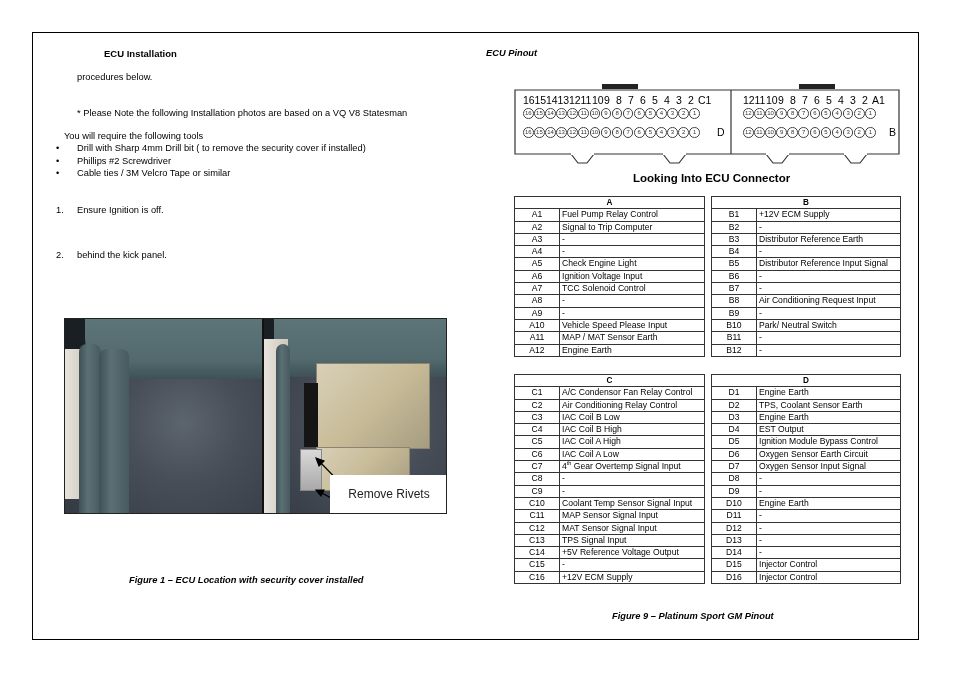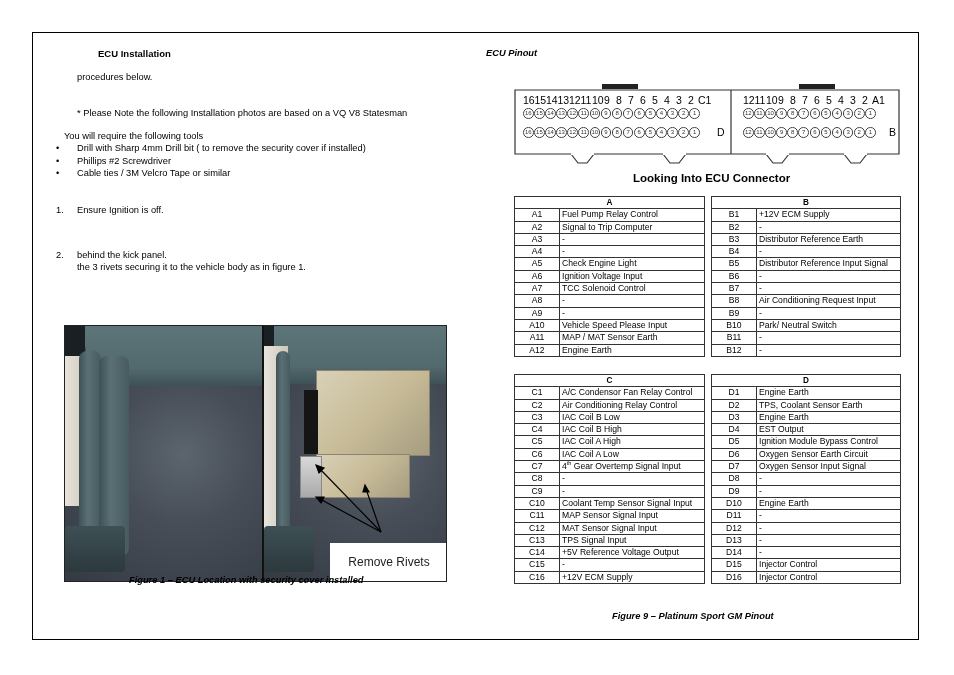--- a/index.html
+++ b/index.html
@@ -10,21 +10,21 @@
   .abs { position:absolute; }
   .heading { font-weight:bold; font-size:9.5px; }
   .para { font-size:9.3px; line-height:12.3px; }
   .bullet-list { list-style:none; margin:0; padding:0; }
   .bullet-list li { position:relative; font-size:9.3px; line-height:12.5px; padding-left:0; }
   .bullet { position:absolute; left:-21px; top:0; }
   .num { position:absolute; left:-21px; top:0; }
   .caption { font-weight:bold; font-style:italic; font-size:9.3px; }
 
   
-  .photos { position:absolute; left:64px; top:325px; width:383px; height:257px;
+  .photos { position:absolute; left:64px; top:318px; width:383px; height:196px;
             border:1px solid #222; box-sizing:border-box; background:#1a1f24; overflow:hidden; }
   .photo { position:absolute; top:0; height:100%; overflow:hidden; }
   .photo-left { left:0; width:197px; }
   .photo-right { left:199px; width:184px; }
   .divider-v { position:absolute; left:197px; top:0; width:2px; height:100%; background:#111; }
   .dash { position:absolute; left:0; top:0; width:100%; height:58px;
           background:linear-gradient(180deg,#5d7479 0%,#52696d 70%,#3e5156 100%); }
   .carpet { position:absolute; left:0; top:44px; width:100%; height:calc(100% - 44px);
             background:
               radial-gradient(circle at 60% 40%, #5c646e 0%, #474e58 40%, #343a42 100%); }
@@ -57,21 +57,21 @@
   table.pinout th { font-weight:bold; font-size:8.2px; text-align:center; }
   table.pinout td.pin-id { text-align:center; width:40px; }
   table.pinout td.func { text-align:left; }
   sup { font-size:5.5px; line-height:0; }
 </style>
 </head>
 <body>
 
 <div class="page-border"></div>
 
-<div class="abs heading" style="left:71px;top:48px;padding-left:27px;">ECU Installation</div>
+<div class="abs heading" style="left:77px;top:48px;padding-left:27px;">ECU Installation</div>
 
 <div class="abs para" style="left:77px;top:71px;">
   <div>procedures below.</div>
 </div>
 
 <div class="abs para" style="left:77px;top:107px;">* Please Note the following Installation photos are based on a VQ V8 Statesman</div>
 
 <div class="abs para" style="left:64px;top:130px;">You will require the following tools</div>
 
 <ul class="abs bullet-list" style="left:77px;top:142px;">
@@ -81,21 +81,20 @@
 </ul>
 
 <div class="abs para" style="left:77px;top:204px;">
   <span class="num">1.</span>
   <div>Ensure Ignition is off.</div>
 </div>
 
 <div class="abs para" style="left:77px;top:249px;">
   <span class="num">2.</span>
   <div>behind the kick panel.</div>
-  <div>the 3 rivets securing it to the vehicle body as in figure 1.</div>
 </div>
 
 <div class="photos">
   <div class="photo photo-left">
     <div class="carpet"></div>
     <div class="dash" style="left:20px;width:calc(100% - 20px);height:60px;border-bottom-left-radius:40px;"></div>
     <div class="door-white" style="height:150px;top:30px;"></div>
     <div class="pillar" style="left:14px;top:25px;width:22px;height:190px;"></div>
     <div class="pillar" style="left:34px;top:30px;width:30px;height:200px;"></div>
     <div class="sill" style="left:0;top:200px;width:60px;height:46px;"></div>

